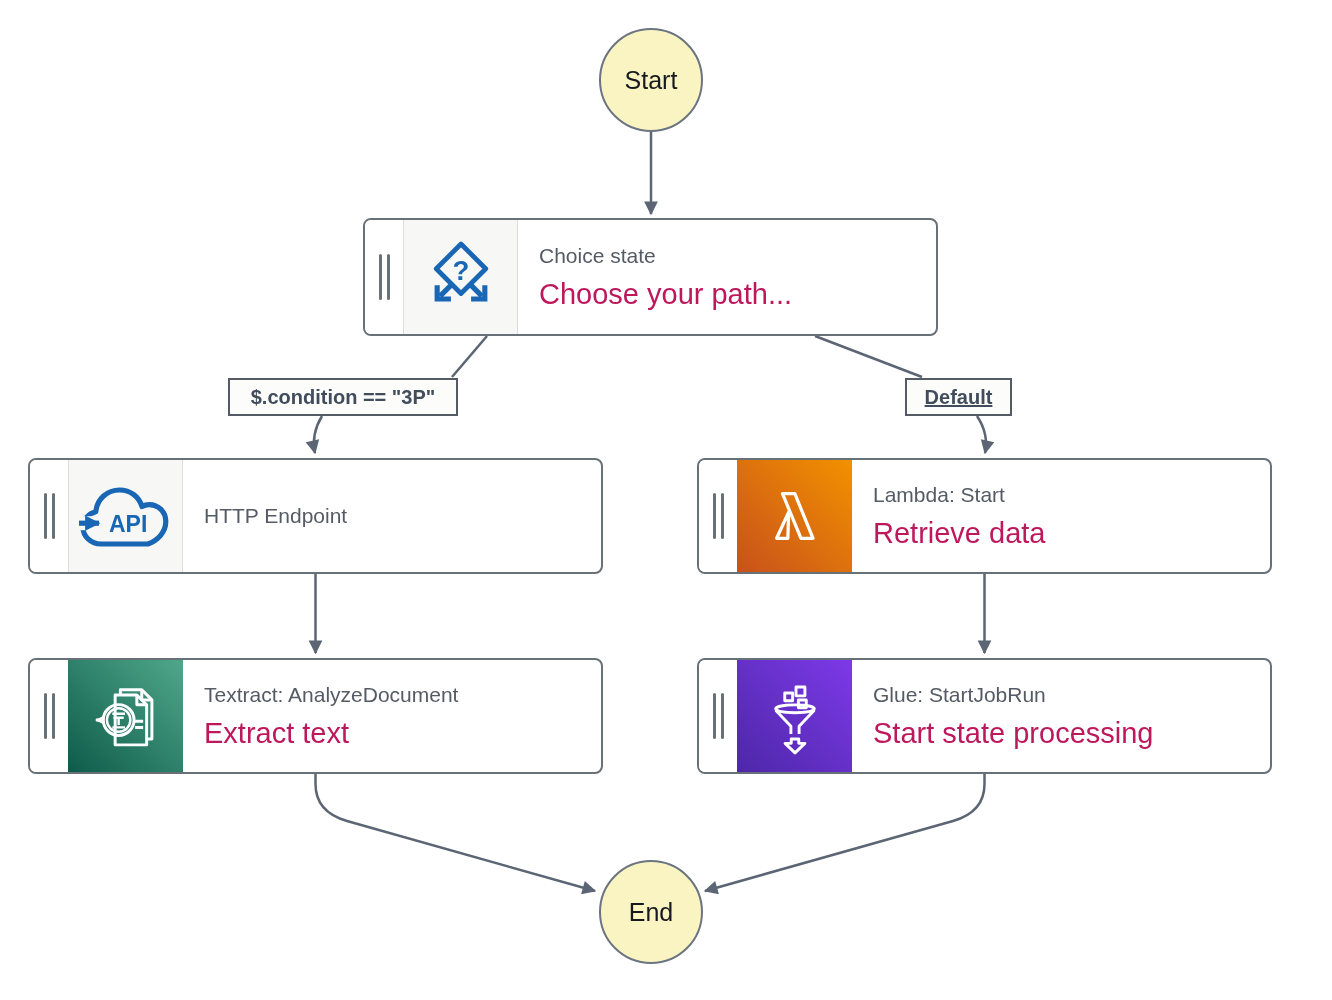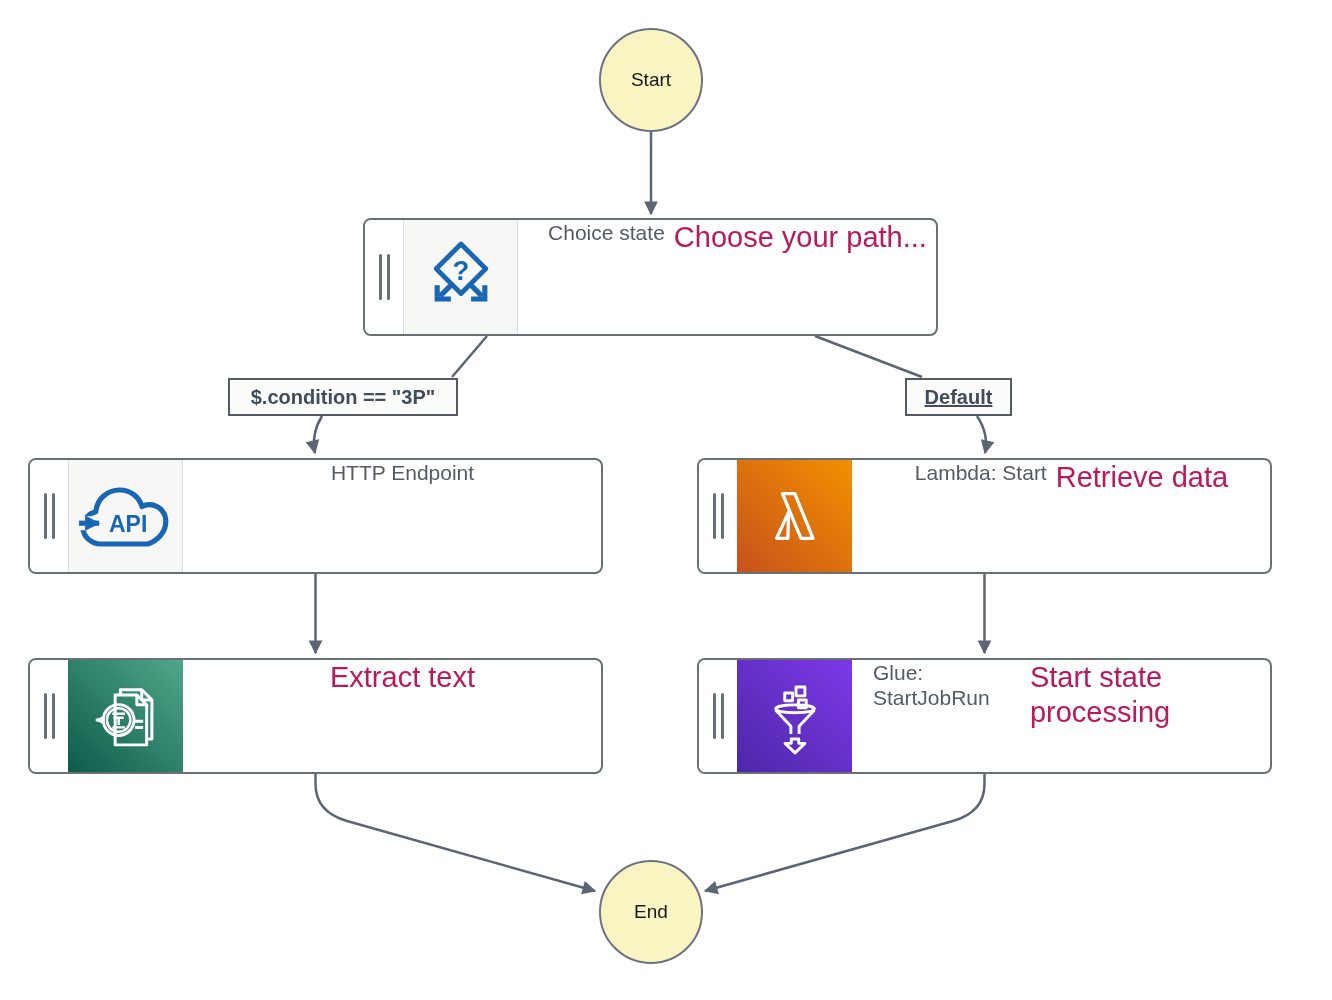--- a/index.html
+++ b/index.html
@@ -22,21 +22,21 @@
   }
 
   
   .terminal {
     position: absolute;
     width: 104px; height: 104px;
     border-radius: 50%;
     background: #FAF3C2;
     border: 2px solid #6B7480;
     display: flex; align-items: center; justify-content: center;
-    font-size: 19px; font-weight: 500; color: #16191F;
+    font-size: 25px; font-weight: 500; color: #16191F;
     z-index: 2;
   }
   .terminal.start { left: 599px; top: 28px; }
   .terminal.end   { left: 599px; top: 860px; }
 
   
   .node {
     position: absolute;
     width: 575px;
     background: #ffffff;
@@ -76,21 +76,21 @@
     background: #F7F7F6;
     border-left: 1px solid #DADDE0;
     border-right: 1px solid #DADDE0;
   }
   .iconbox.grad-lambda   { background: linear-gradient(45deg, #C8511B, #F29100); }
   .iconbox.grad-textract { background: linear-gradient(45deg, #0E5B4A, #4FA78A); }
   .iconbox.grad-glue     { background: linear-gradient(45deg, #4D27A8, #7D39E8); }
 
   .nodetext {
     flex: 1;
-    display: flex; flex-direction: row; justify-content: center;
+    display: flex; flex-direction: column; justify-content: center;
     padding-left: 21px;
     gap: 9px;
   }
   .nodetext .title { font-size: 21px; color: #545B64; line-height: 1.2; }
   .nodetext .name  { font-size: 29px; color: #be185d; font-weight: 400; line-height: 1.2; }
 
   
   .edge-label {
     position: absolute;
     background: #FCFCFB;
@@ -239,20 +239,21 @@
           <circle cx="19.8" cy="26.3" r="6.7" stroke-width="1.4"></circle>
           <path d="M16.2 22.7 L23.4 22.7" stroke-width="1.4"></path>
           <path d="M16.9 25 L22.7 25" stroke-width="1.4"></path>
           <path d="M19.8 25 L19.8 29.2" stroke-width="1.4"></path>
           <path d="M16.2 30.5 L23.4 30.5" stroke-width="1.4"></path>
           <path d="M10.4 26.3 L6.8 26.3" marker-end="url(#mwhite)"></path>
         </g>
       </svg>
     </div>
     <div class="nodetext">
+      <div class="title">Textract: AnalyzeDocument</div>
       <div class="name">Extract text</div>
     </div>
   </div>
 
   <div class="node glue">
     <div class="handle">
         <span></span>
         <span></span>
       </div>
     <div class="iconbox grad-glue">

